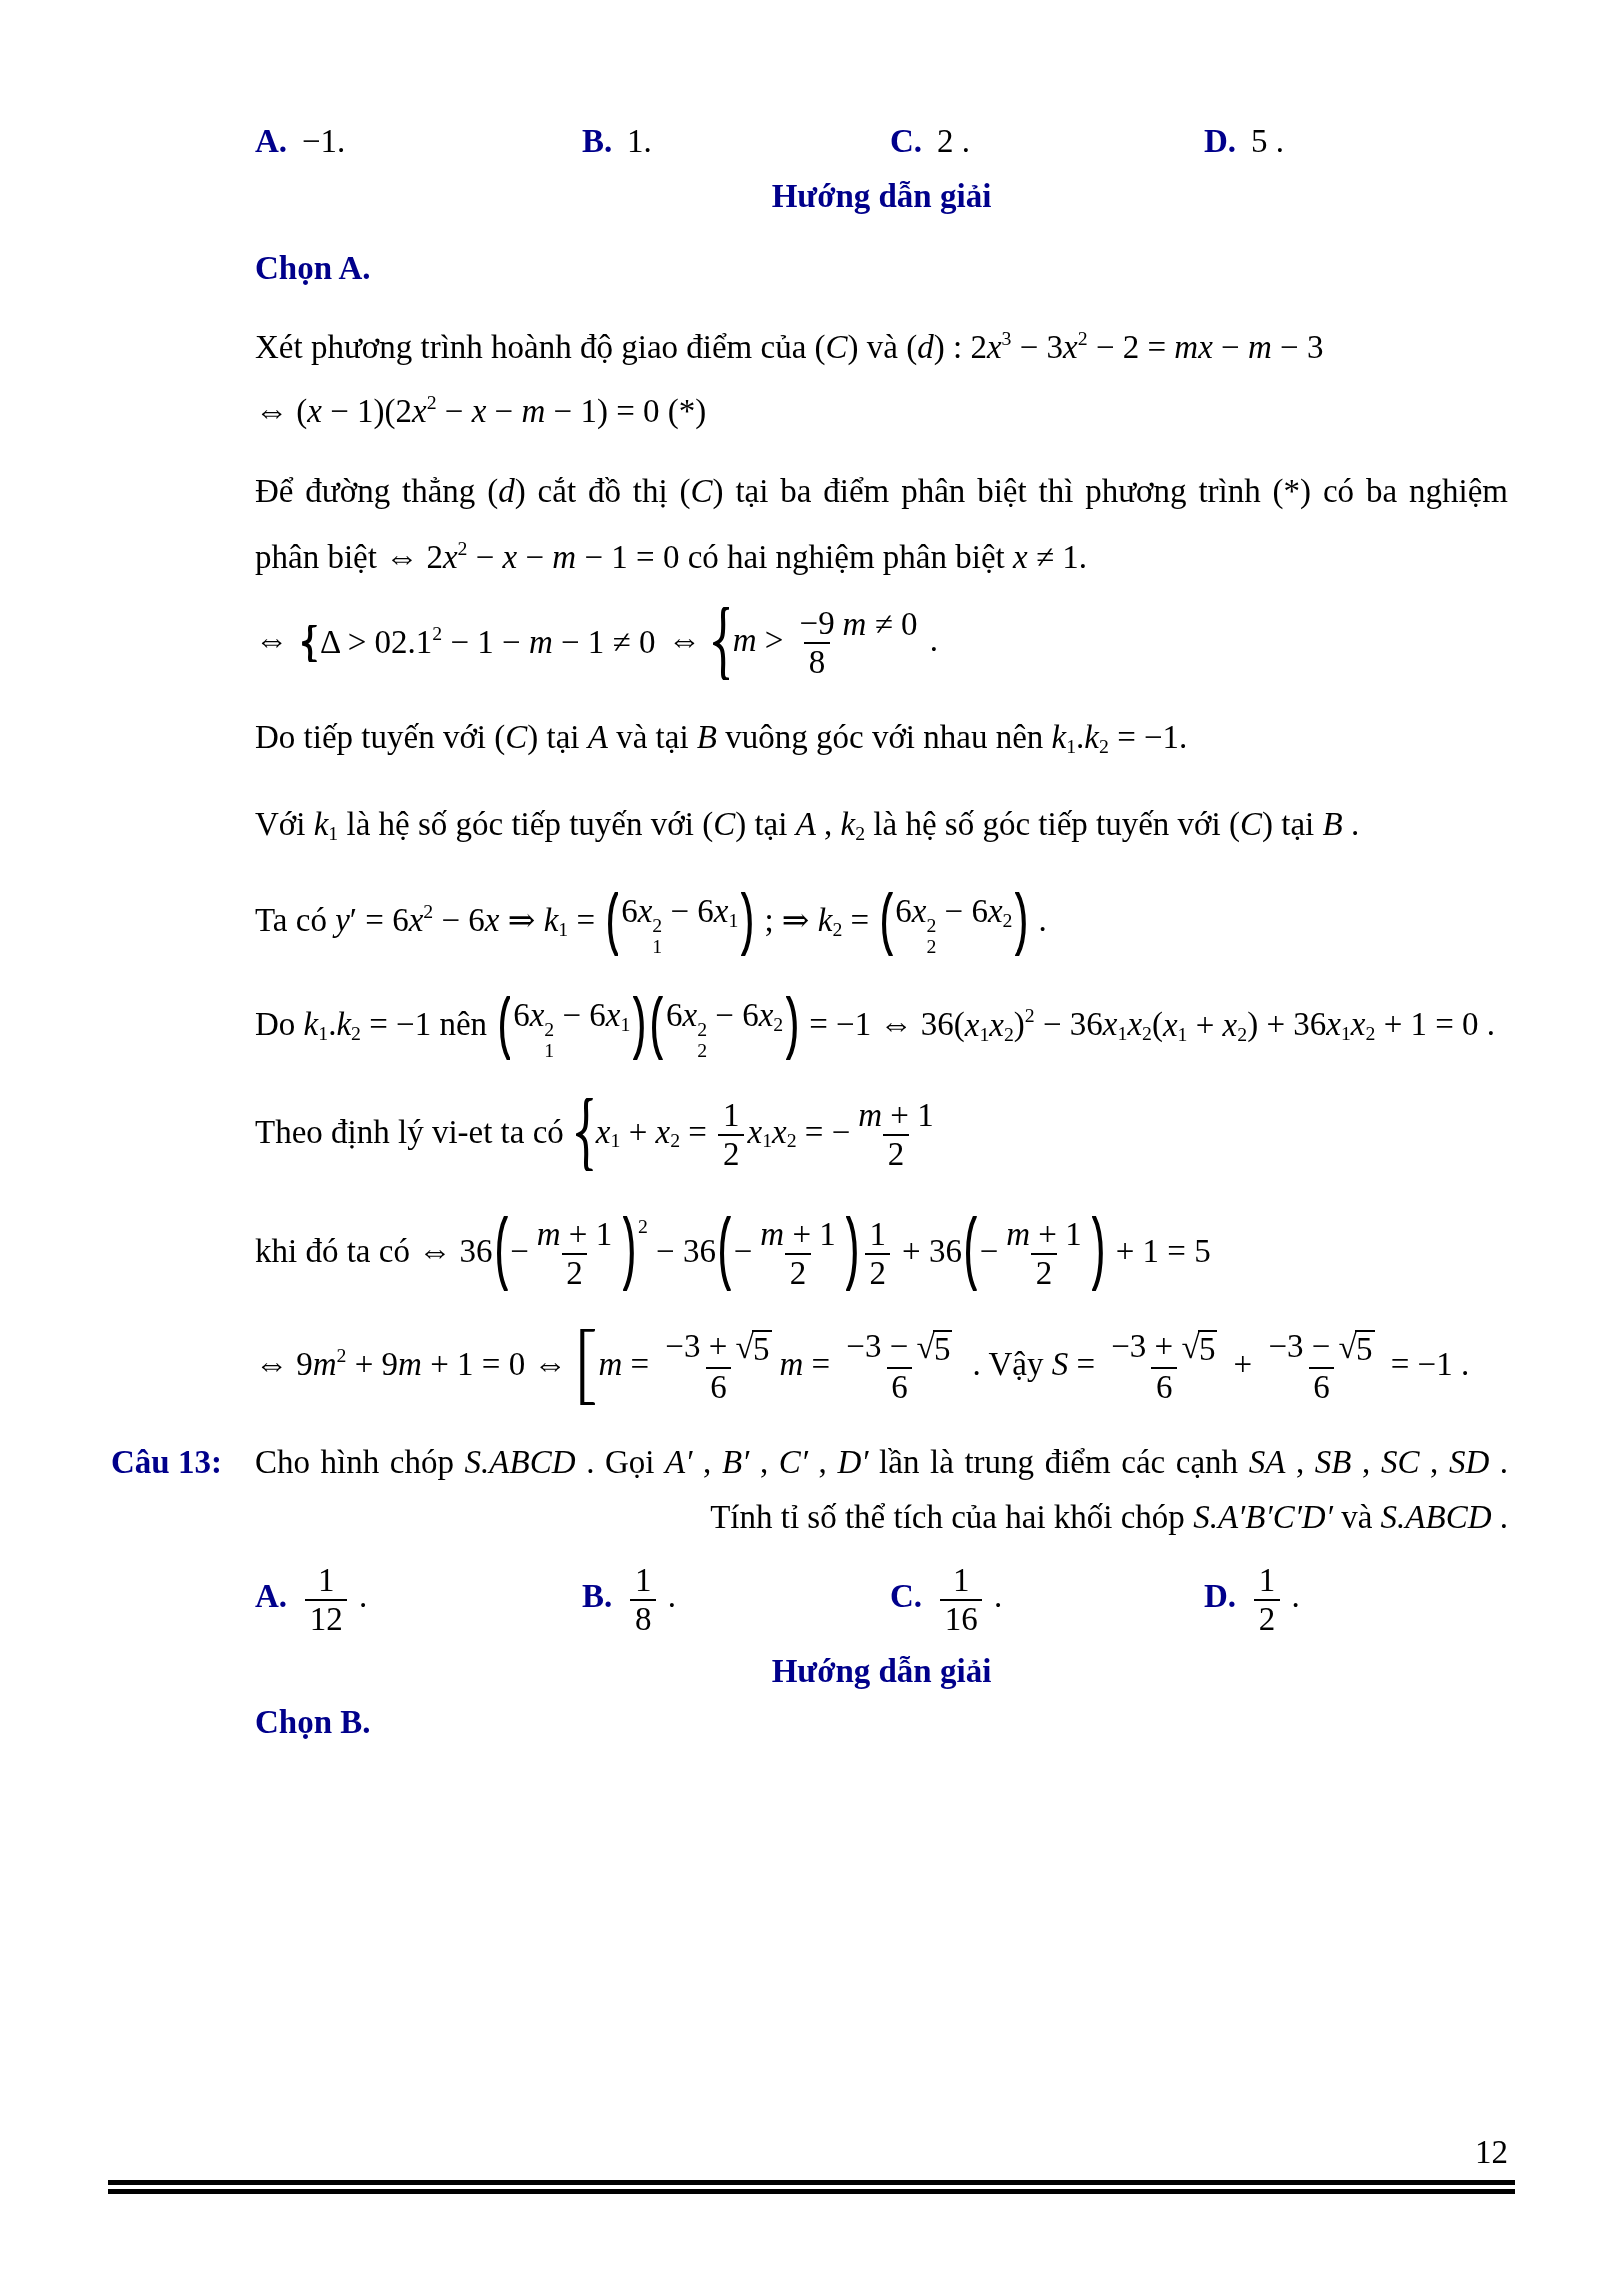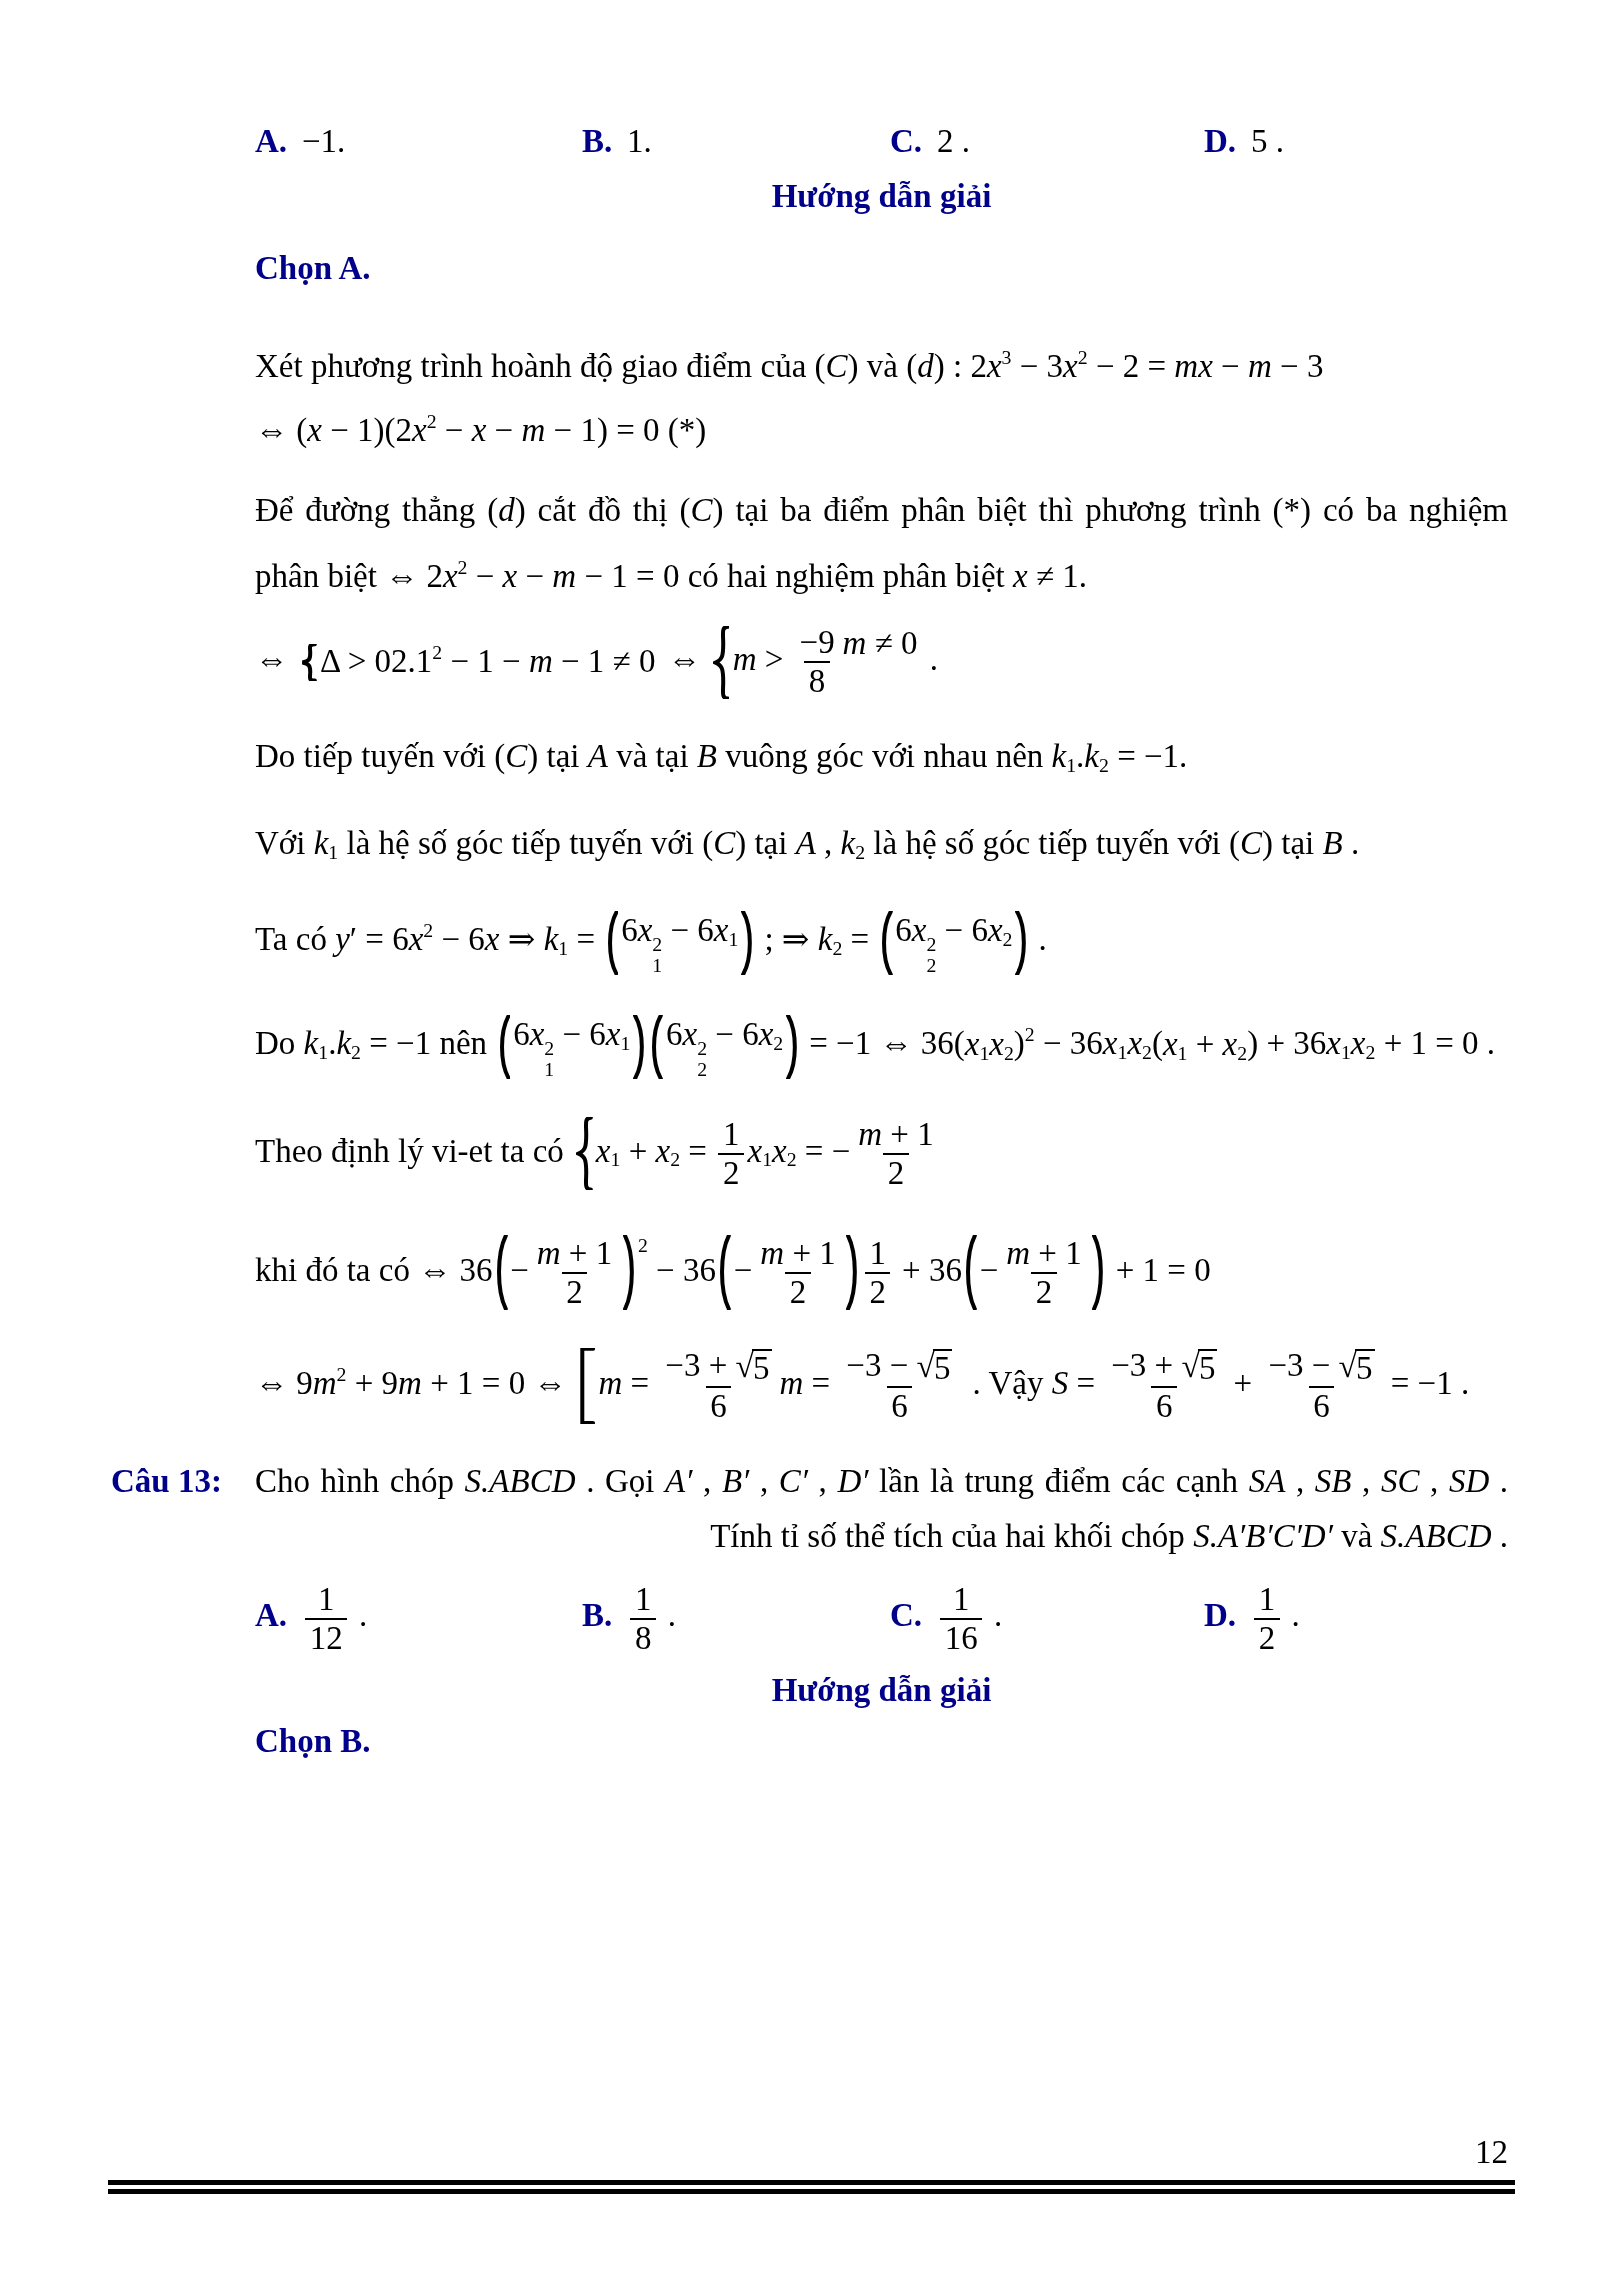--- a/index.html
+++ b/index.html
@@ -15,21 +15,21 @@
   .answers-row { display:grid; grid-template-columns:327px 308px 314px auto; align-items:center; }
   .answer { white-space:nowrap; }
   .answer .label { margin-right:.45em; }
 
   .heading { text-align:center; margin-top:14.4px; }
   .choice { margin-top:31px; }
 
   
   .math-line { white-space:nowrap; }
   .jline { white-space:normal; text-align:justify; text-align-last:justify; }
-  .l0{margin-top:57px}.l1{margin-top:23px}.l2{margin-top:39px}.l3{margin-top:25px}
+  .l0{margin-top:38px}.l1{margin-top:23px}.l2{margin-top:39px}.l3{margin-top:25px}
   .l4{margin-top:27.5px}.l5{margin-top:36px}.l6{margin-top:46px}.l7{margin-top:46px}
   .l8{margin-top:39px}.l9{margin-top:36px}.l10{margin-top:43px}.l11{margin-top:36px}
 
   .mt { }
   .mv { font-style:italic; }
   sup.msup { font-size:.6em; vertical-align:.65em; line-height:0; }
   sup.msup.hi { vertical-align:1.45em; }
   sub.msub { font-size:.6em; vertical-align:-.25em; line-height:0; }
   .ss { display:inline-flex; flex-direction:column; align-items:flex-start;
         font-size:.6em; line-height:1.05; vertical-align:-.5em; }
@@ -197,21 +197,21 @@
           <svg viewBox="0 0 10 100" preserveAspectRatio="none" class="lp">
             <path d="M 8.5 1 C 2 25 2 75 8.5 99" fill="none" stroke="#000" stroke-width="4" stroke-linecap="round" vector-effect="non-scaling-stroke"></path>
           </svg>
           <span class="pcontent"><span class="mt">−</span><span class="frac">
               <span class="num"><span class="mv">m</span><span class="mt"> + 1</span></span>
               <span class="den"><span class="mt">2</span></span>
             </span></span>
           <svg viewBox="0 0 10 100" preserveAspectRatio="none" class="rp">
             <path d="M 1.5 1 C 8 25 8 75 1.5 99" fill="none" stroke="#000" stroke-width="4" stroke-linecap="round" vector-effect="non-scaling-stroke"></path>
           </svg>
-        </span><span class="mt"> + 1 = 0</span></div>
+        </span><span class="mt"> + 1 = 5</span></div>
     <div class="math-line l11"><span class="mt">⇔ 9</span><span class="mv">m</span><sup class="msup">2</sup><span class="mt"> + 9</span><span class="mv">m</span><span class="mt"> + 1 = 0 ⇔ </span><span class="brk">
           <svg viewBox="0 0 10 100" preserveAspectRatio="none" class="br">
             <path d="M 8.5 1 L 2 1 L 2 99 L 8.5 99" fill="none" stroke="#000" stroke-width="4" stroke-linecap="round" vector-effect="non-scaling-stroke"></path>
           </svg>
           <span class="crows">
             <span class="crow"><span class="mv">m</span><span class="mt"> = </span><span class="frac">
                 <span class="num"><span class="mt">−3 + </span><span class="sqrt">
                     <span class="rad">√</span>
                     <span class="rval">5</span>
                   </span></span>

